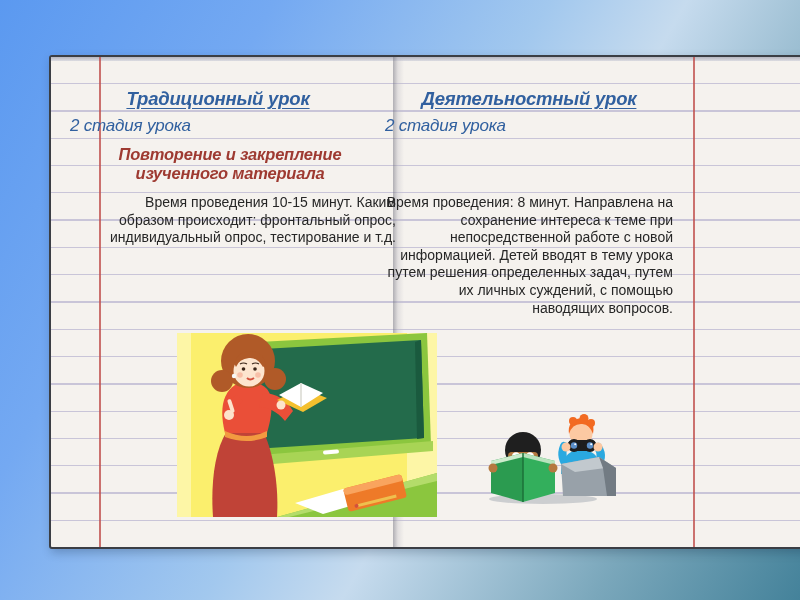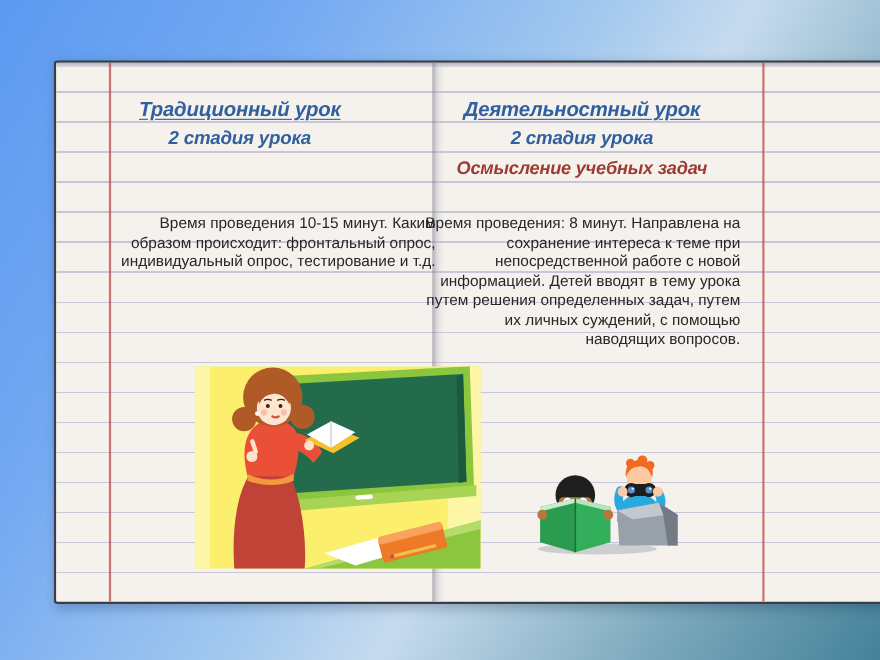--- a/index.html
+++ b/index.html
@@ -35,21 +35,21 @@
   .col{position:absolute;top:0;bottom:0;}
   .col-left{left:49px;width:296px;}
   .col-right{left:334px;width:288px;}
   .col-title{
     position:absolute;top:28px;left:0;right:0;height:27px;line-height:27px;
     text-align:center;font-size:18.5px;font-weight:bold;font-style:italic;
     color:#31609f;text-decoration:underline;text-underline-offset:3px;letter-spacing:-.2px;
   }
   .col-subtitle{
     position:absolute;top:55px;left:0;right:0;height:27px;line-height:27px;
-    text-align:center;font-size:17px;font-weight:bold;font-style:italic;
+    font-size:17px;font-weight:normal;font-style:italic;
     color:#31609f;letter-spacing:-.2px;
   }
   .stage-heading{
     position:absolute;top:88px;left:0;right:0;
     text-align:center;font-size:16.5px;line-height:19px;
     font-weight:bold;font-style:italic;color:#9e3a31;letter-spacing:-.2px;
   }
   .col-left .col-title,.col-left .col-subtitle{transform:translateX(-30px);}
   .col-left .stage-heading{transform:translateX(-18px);}
   .col-right .stage-heading{top:87px;}
@@ -70,20 +70,21 @@
   <div class="page">
     <div class="ruled-lines"></div>
     <div class="top-edge"></div>
     <div class="margin-line margin-left"></div>
     <div class="margin-line margin-right"></div>
     <div class="spine"></div>
 
     <div class="col col-left">
       <div class="col-title">Традиционный урок</div>
       <div class="col-subtitle">2 стадия урока</div>
+      <div class="stage-heading">Повторение и закрепление изученного материала</div>
       <div class="body-text">
         <p>Время проведения 10-15 минут. Каким образом происходит: фронтальный опрос, индивидуальный опрос, тестирование и т.д.</p>
       </div>
 
       <div class="illustration illu-teacher">
         <svg viewBox="0 0 260 184" preserveAspectRatio="none">
 
           <rect width="260" height="184" fill="#fbef6d"></rect>
           <rect width="14" height="184" fill="#fdf6a6"></rect>
           <rect x="230" width="30" height="184" fill="#fdf6a6"></rect>
@@ -133,21 +134,20 @@
           <path d="M75,31 Q78.5,29 82,31" stroke="#3a2418" stroke-width="1.2" fill="none"></path>
           <path d="M70,45 Q73,48 77,45" stroke="#d4503c" stroke-width="2" fill="none"></path>
           <circle cx="57" cy="43" r="2.2" fill="#f8f8f8"></circle>
         </svg>
       </div>
     </div>
 
     <div class="col col-right">
       <div class="col-title">Деятельностный урок</div>
       <div class="col-subtitle">2 стадия урока</div>
-      <div class="stage-heading">Осмысление учебных задач</div>
       <div class="body-text">
         <p>Время проведения: 8 минут. Направлена на сохранение интереса к теме при непосредственной работе с новой информацией. Детей вводят в тему урока путем решения определенных задач, путем их личных суждений, с помощью наводящих вопросов.</p>
       </div>
 
       <div class="illustration illu-kids" style="left:100px;top:353px;">
         <svg viewBox="0 0 135 95" preserveAspectRatio="none">
           <ellipse cx="58" cy="89" rx="54" ry="5" fill="#c2c4c8" opacity="0.8"></ellipse>
 
           <path d="M76,64 Q76,42 96,38 Q116,42 118,64 Z" fill="#2aa9e0"></path>
           <path d="M84,58 Q74,48 79,36" stroke="#2aa9e0" stroke-width="8" stroke-linecap="round" fill="none"></path>

